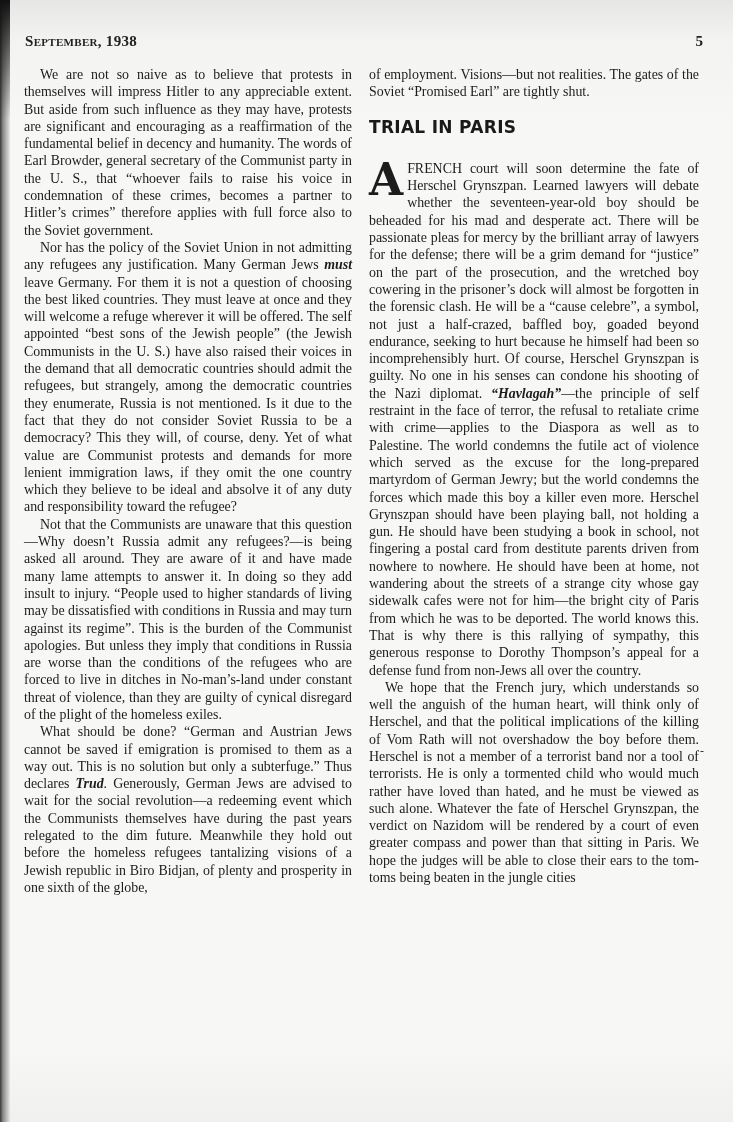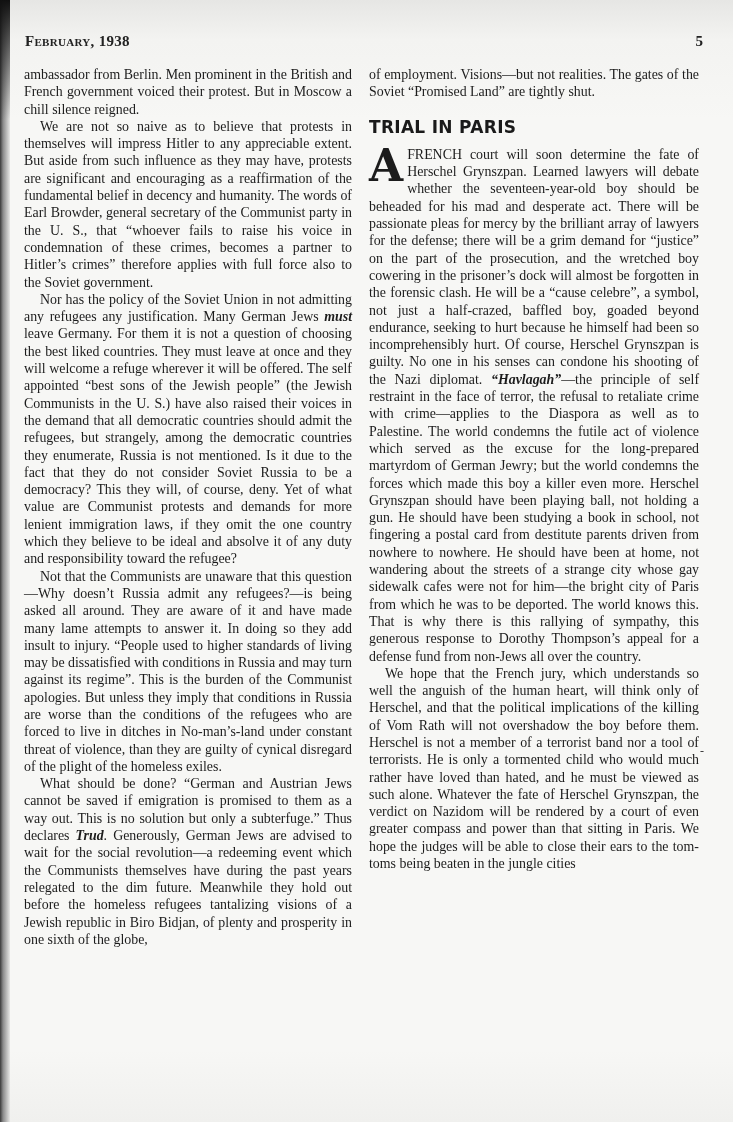--- a/index.html
+++ b/index.html
@@ -39,53 +39,52 @@
     text-align: justify;
   }
   .col-left { left: 24px; }
   .col-right { left: 369px; width: 330px; }
   .col p { margin: 0; text-indent: 16px; }
   .col p.noindent { text-indent: 0; }
   em { font-style: italic; font-weight: bold; }
   .section-heading {
     font-family: "DejaVu Sans", "Liberation Sans", sans-serif;
     font-weight: bold; font-size: 17px; letter-spacing: 0.3px;
-    margin: 18px 0 10px 0; color: #1a1a1a;
+    margin: 18px 0 24px 0; color: #1a1a1a;
   }
   .dropcap {
     float: left; font-size: 44px; line-height: 36px; margin: 2px 4px 0 0;
     font-family: "DejaVu Serif", "Liberation Serif", serif; font-weight: bold;
   }
   .stray-mark {
     position: absolute; left: 700px; top: 744px; font-size: 12px; color: #333;
   }
 </style>
 </head>
 <body>
 
 <div class="page">
   <div class="edge-left">
       <div class="shadow-top"></div>
     </div>
 
   <div class="header">
-    <span class="running-head">February, 1938</span>
+    <span class="running-head">September, 1938</span>
     <span class="page-number">5</span>
   </div>
 
   <div class="col col-left">
-    <p class="noindent">ambassador from Berlin. Men prominent in the British and French government voiced their protest. But in Moscow a chill silence reigned.</p>
     <p>We are not so naive as to believe that protests in themselves will impress Hitler to any appreciable extent. But aside from such influence as they may have, protests are significant and encouraging as a reaffirmation of the fundamental belief in decency and humanity. The words of Earl Browder, general secretary of the Communist party in the U. S., that “whoever fails to raise his voice in condemnation of these crimes, becomes a partner to Hitler’s crimes” therefore applies with full force also to the Soviet government.</p>
     <p><span>Nor has the policy of the Soviet Union in not admitting any refugees any justification. Many German Jews </span><em>must</em><span> leave Germany. For them it is not a question of choosing the best liked countries. They must leave at once and they will welcome a refuge wherever it will be offered. The self appointed “best sons of the Jewish people” (the Jewish Communists in the U. S.) have also raised their voices in the demand that all democratic countries should admit the refugees, but strangely, among the democratic countries they enumerate, Russia is not mentioned. Is it due to the fact that they do not consider Soviet Russia to be a democracy? This they will, of course, deny. Yet of what value are Communist protests and demands for more lenient immigration laws, if they omit the one country which they believe to be ideal and absolve it of any duty and responsibility toward the refugee?</span></p>
     <p>Not that the Communists are unaware that this question—Why doesn’t Russia admit any refugees?—is being asked all around. They are aware of it and have made many lame attempts to answer it. In doing so they add insult to injury. “People used to higher standards of living may be dissatisfied with conditions in Russia and may turn against its regime”. This is the burden of the Communist apologies. But unless they imply that conditions in Russia are worse than the conditions of the refugees who are forced to live in ditches in No-man’s-land under constant threat of violence, than they are guilty of cynical disregard of the plight of the homeless exiles.</p>
     <p><span>What should be done? “German and Austrian Jews cannot be saved if emigration is promised to them as a way out. This is no solution but only a subterfuge.” Thus declares </span><em>Trud</em><span>. Generously, German Jews are advised to wait for the social revolution—a redeeming event which the Communists themselves have during the past years relegated to the dim future. Meanwhile they hold out before the homeless refugees tantalizing visions of a Jewish republic in Biro Bidjan, of plenty and prosperity in one sixth of the globe,</span></p>
   </div>
 
   <div class="col col-right">
-    <p class="noindent">of employment. Visions—but not realities. The gates of the Soviet “Promised Land” are tightly shut.</p>
+    <p class="noindent">of employment. Visions—but not realities. The gates of the Soviet “Promised Earl” are tightly shut.</p>
 
     <div class="section-heading">TRIAL IN PARIS</div>
 
     <p class="noindent"><span class="dropcap">A</span><span>FRENCH</span><span> court will soon determine the fate of Herschel Grynszpan. Learned lawyers will debate whether the seventeen-year-old boy should be beheaded for his mad and desperate act. There will be passionate pleas for mercy by the brilliant array of lawyers for the defense; there will be a grim demand for “justice” on the part of the prosecution, and the wretched boy cowering in the prisoner’s dock will almost be forgotten in the forensic clash. He will be a “cause celebre”, a symbol, not just a half-crazed, baffled boy, goaded beyond endurance, seeking to hurt because he himself had been so incomprehensibly hurt. Of course, Herschel Grynszpan is guilty. No one in his senses can condone his shooting of the Nazi diplomat. </span><em>“Havlagah”</em><span>—the principle of self restraint in the face of terror, the refusal to retaliate crime with crime—applies to the Diaspora as well as to Palestine. The world condemns the futile act of violence which served as the excuse for the long-prepared martyrdom of German Jewry; but the world condemns the forces which made this boy a killer even more. Herschel Grynszpan should have been playing ball, not holding a gun. He should have been studying a book in school, not fingering a postal card from destitute parents driven from nowhere to nowhere. He should have been at home, not wandering about the streets of a strange city whose gay sidewalk cafes were not for him—the bright city of Paris from which he was to be deported. The world knows this. That is why there is this rallying of sympathy, this generous response to Dorothy Thompson’s appeal for a defense fund from non-Jews all over the country.</span></p>
     <p>We hope that the French jury, which understands so well the anguish of the human heart, will think only of Herschel, and that the political implications of the killing of Vom Rath will not overshadow the boy before them. Herschel is not a member of a terrorist band nor a tool of terrorists. He is only a tormented child who would much rather have loved than hated, and he must be viewed as such alone. Whatever the fate of Herschel Grynszpan, the verdict on Nazidom will be rendered by a court of even greater compass and power than that sitting in Paris. We hope the judges will be able to close their ears to the tom-toms being beaten in the jungle cities</p>
   </div>
 
   <div class="stray-mark">-</div>
 </div>
 

